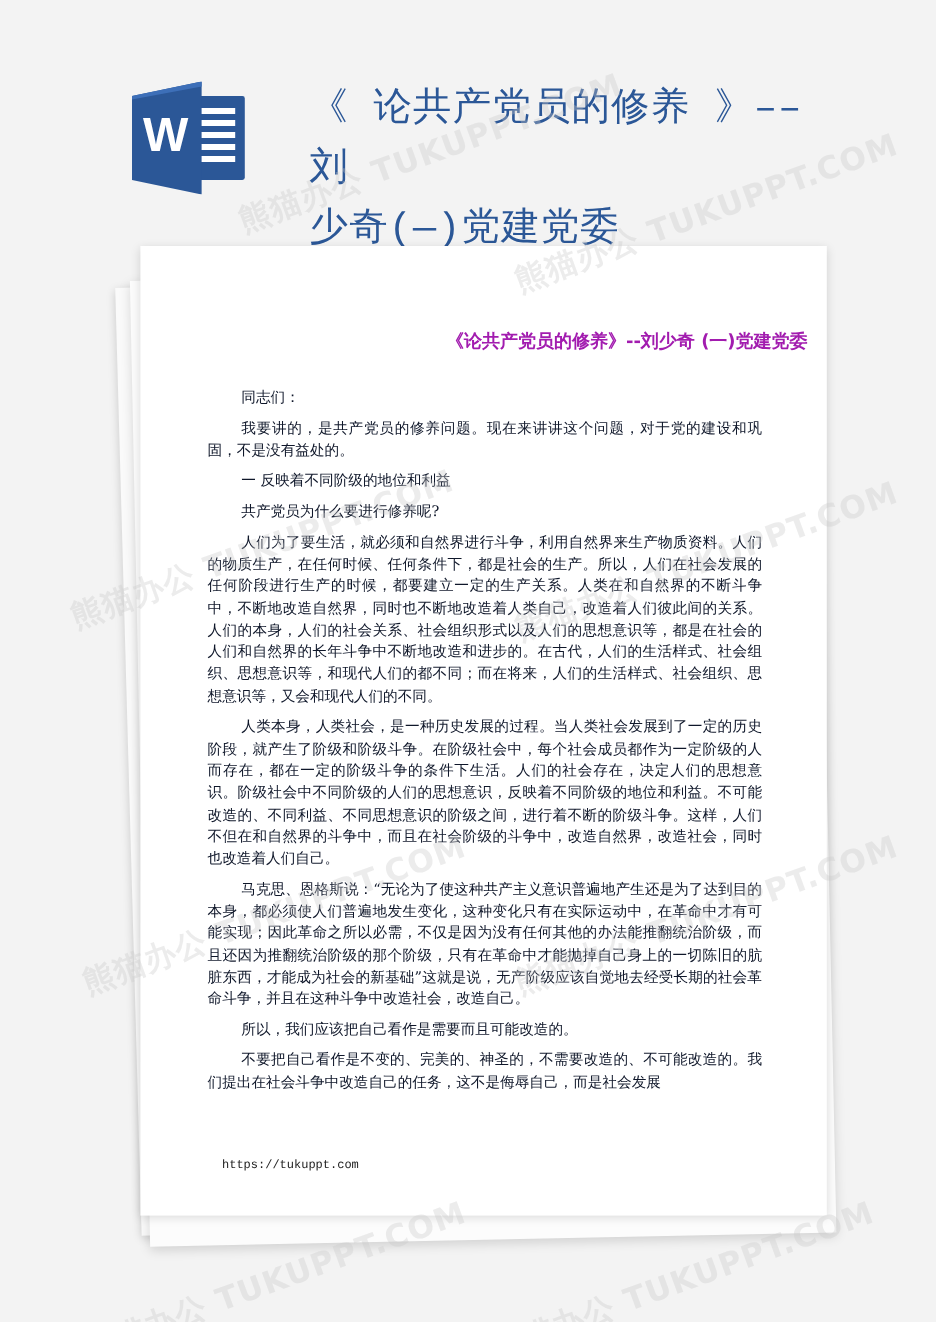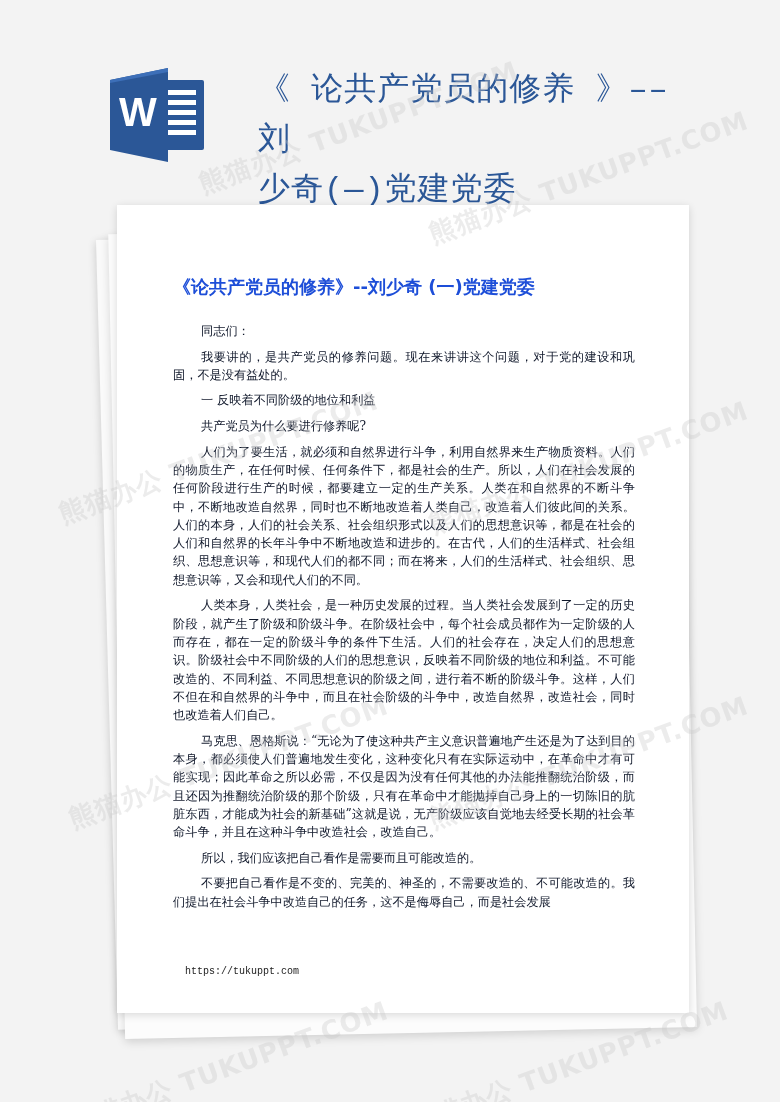--- a/index.html
+++ b/index.html
@@ -25,22 +25,22 @@
     position: absolute; left: 125px; top: 222px; width: 572px; height: 805px;
     background: #fcfcfc; transform: rotate(-1.2deg); transform-origin: right bottom;
     box-shadow: 0 3px 10px rgba(0,0,0,0.15);
   }
   .paper {
     position: absolute; left: 117px; top: 205px; width: 572px; height: 808px;
     background: #ffffff; box-shadow: 0 2px 8px rgba(0,0,0,0.14);
   }
   .doc-title {
     position: absolute; left: 56px; top: 70px; width: 500px;
-    font-family: "DejaVu Sans", sans-serif; font-size: 18px; font-weight: bold;
-    color: #1d4ed8; white-space: nowrap;
+    font-family: "DejaVu Sans", sans-serif; font-size: 15px; font-weight: bold;
+    color: #a21caf; white-space: nowrap; text-align: right;
   }
   .doc-body {
     position: absolute; left: 56px; top: 117px; width: 462px;
     font-family: "DejaVu Serif", serif; font-size: 12.2px; line-height: 18.3px;
     color: #0f172a;
   }
   .doc-body p { margin: 0 0 7.3px 0; text-indent: 2.3em; text-align: justify; }
   .doc-body p.last { margin-bottom: 4px; }
   .footer-url {
     position: absolute; left: 68px; top: 761px;

